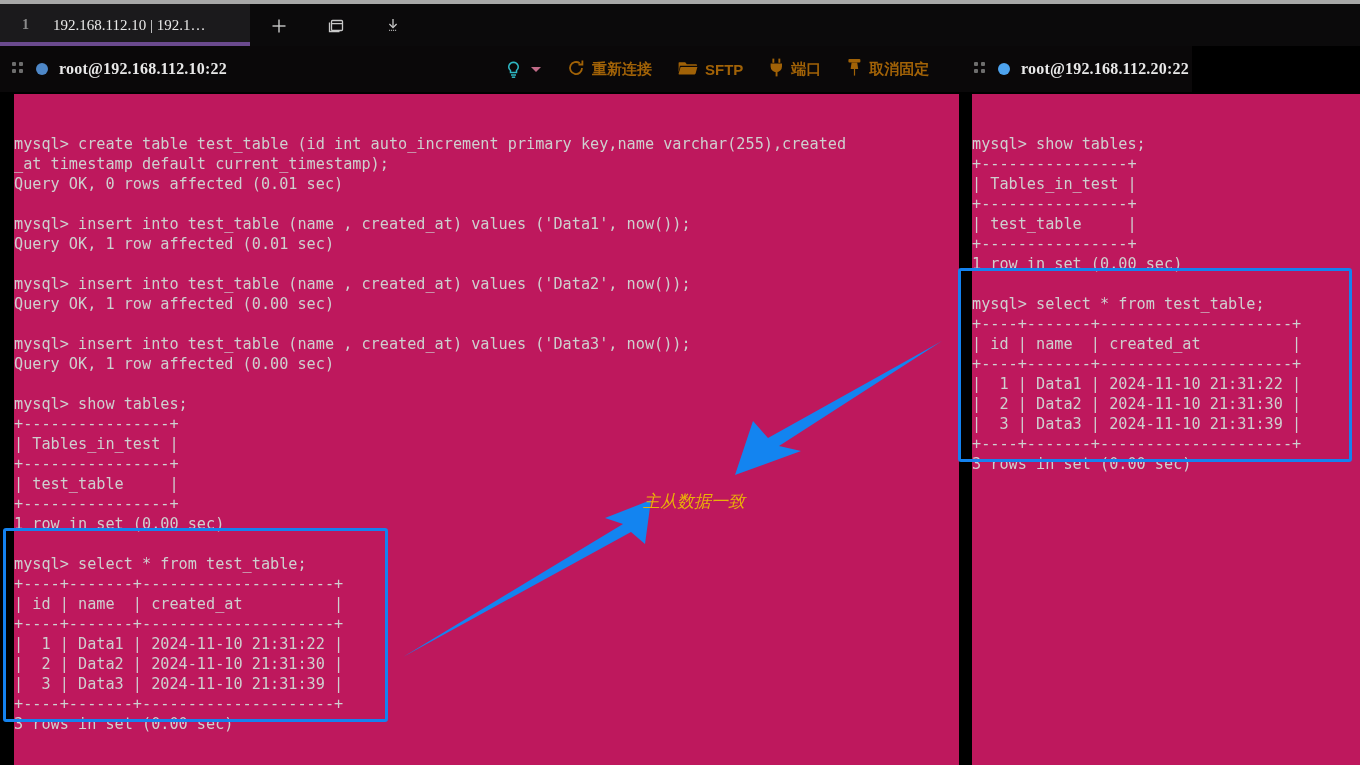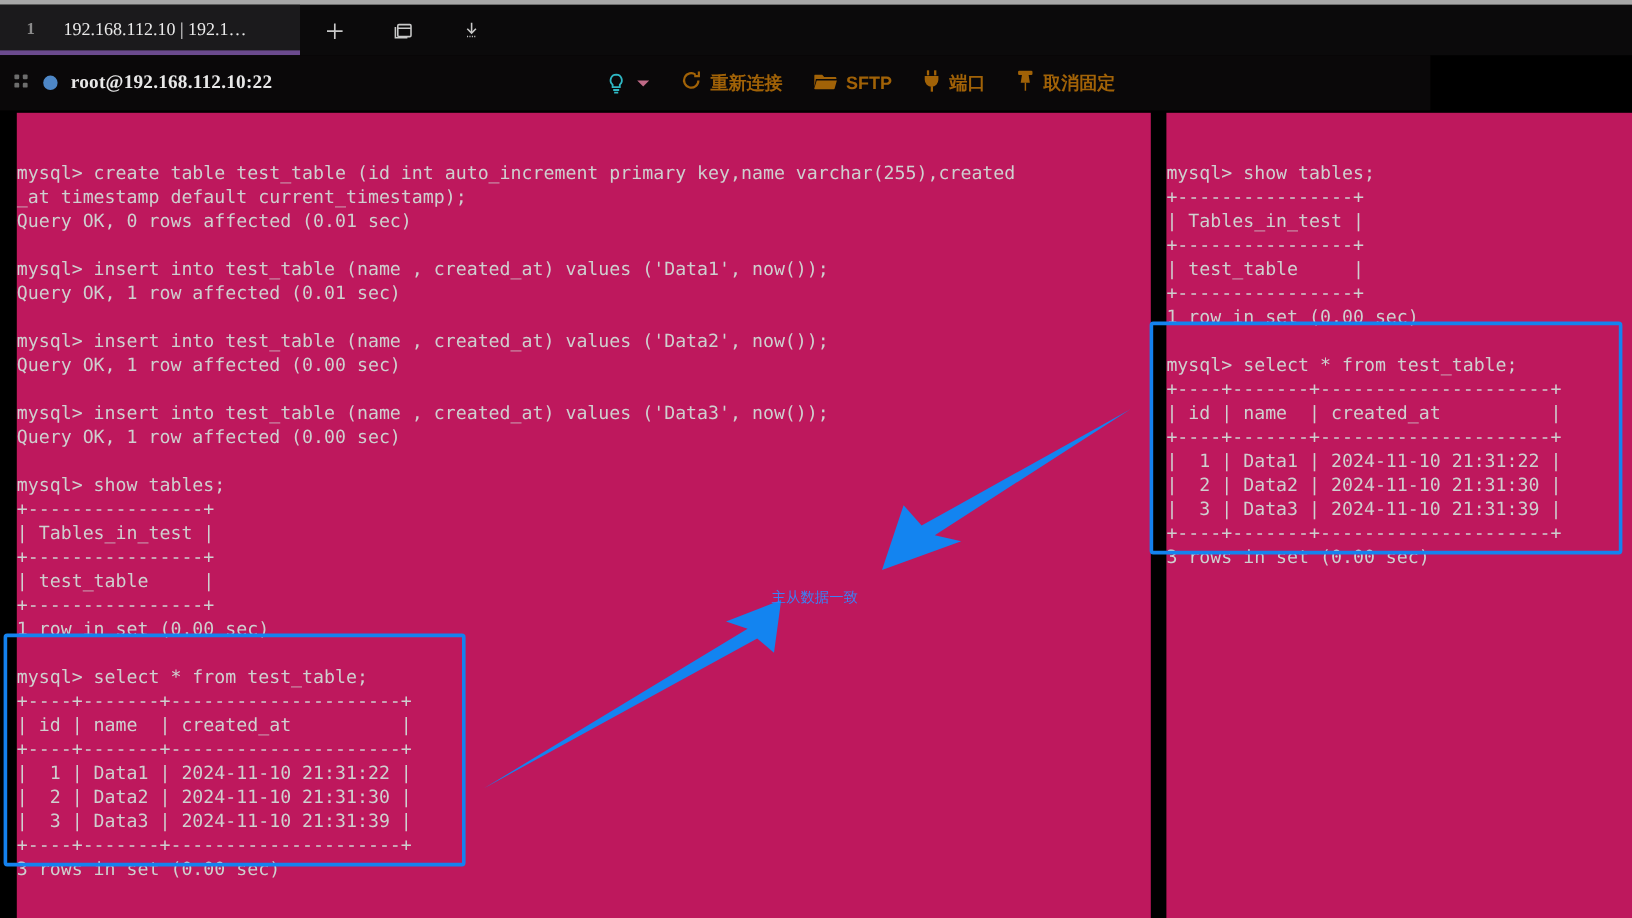--- a/index.html
+++ b/index.html
@@ -111,22 +111,22 @@
   #hl-right { left: 958px; top: 268px; width: 394px; height: 194px; }
   .cursor-solid {
     display: inline-block; width: 11px; height: 19px;
     background: #9b2fd6; vertical-align: -4px;
   }
 
   
   #anno { position: absolute; left: 0; top: 0; width: 1360px; height: 765px;
           pointer-events: none; }
   .anno-label {
-    position: absolute; color: #3b82f6; font-size: 12px;
-    font-family: "Liberation Sans", sans-serif; white-space: nowrap;
+    position: absolute; color: #eab308; font-size: 17px;
+    font-family: "Liberation Sans", sans-serif; white-space: nowrap; font-style: italic;
   }
   #anno-text { left: 643px; top: 490px; }
 </style>
 </head>
 <body>
 
 <div id="app">
 
   <div class="top-strip"></div>
 
@@ -165,20 +165,30 @@
       <span class="grip">
           <i></i>
           <i></i>
           <i></i>
           <i></i>
         </span>
       <span class="dot" id="dot-left"></span>
       <span class="sess-title">root@192.168.112.10:22</span>
     </div>
 
+    <div class="sess-head" id="sess-right">
+      <span class="grip">
+          <i></i>
+          <i></i>
+          <i></i>
+          <i></i>
+        </span>
+      <span class="dot" id="dot-right"></span>
+      <span class="sess-title">root@192.168.112.20:22</span>
+    </div>
   </div>
 
   <div class="toolbar">
 
     <div class="tb-item">
       <span class="bulb">
         <svg width="17" height="19" viewBox="0 0 17 19" fill="none" stroke="currentColor" stroke-width="1.5">
           <path d="M8.5 2.2 a4.7 4.7 0 0 0 -3 8.3 v2.1 h6 v-2.1 a4.7 4.7 0 0 0 -3 -8.3 z"></path>
           <line x1="6" y1="15" x2="11" y2="15"></line>
             <line x1="6.8" y1="17.2" x2="10.2" y2="17.2"></line>

